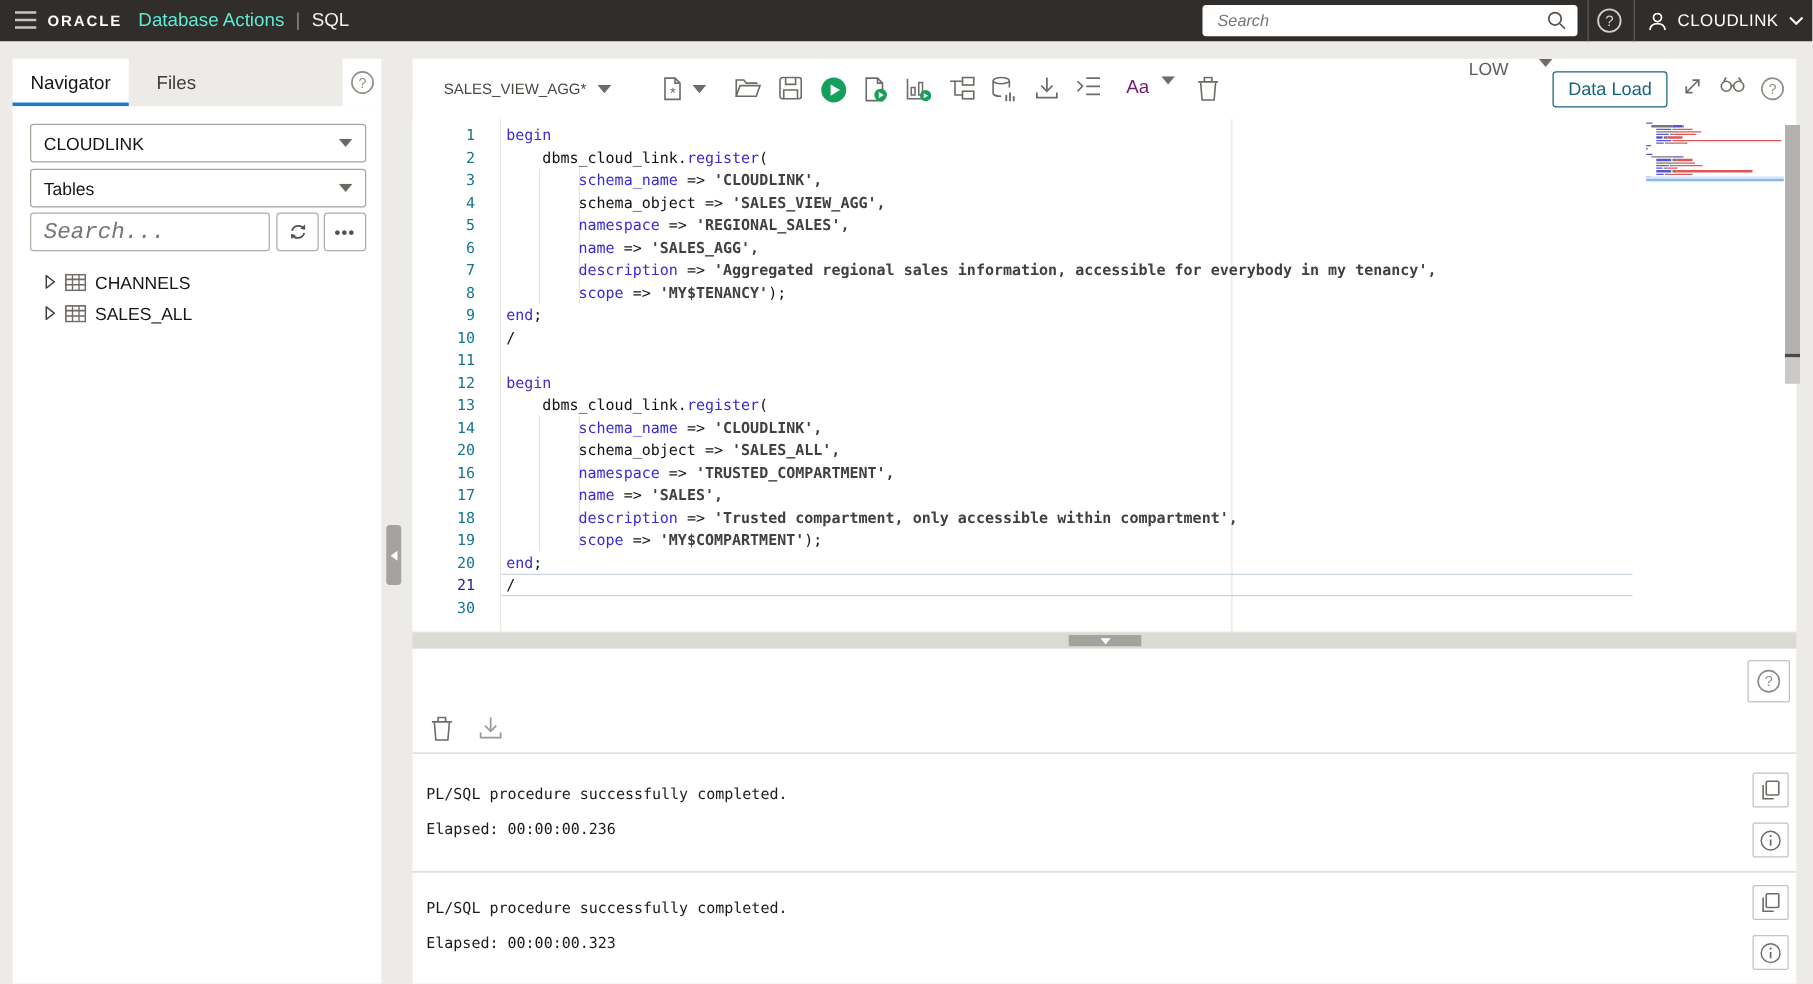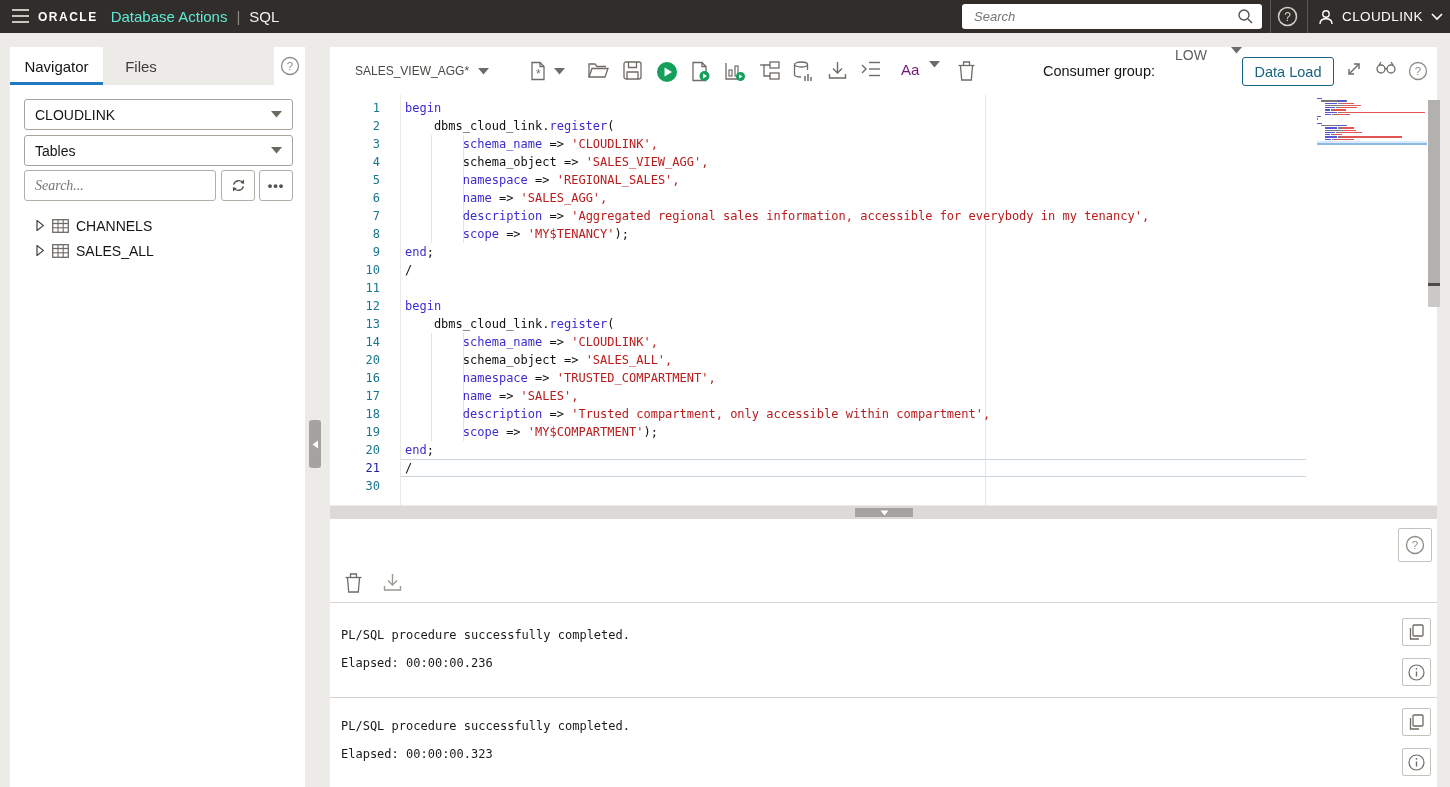--- a/index.html
+++ b/index.html
@@ -29,21 +29,21 @@
   #tab-navigator { left:10px; width:93px; background:#fff; color:#161513; }
   #tab-navigator::after { content:""; position:absolute; left:0; bottom:0; width:100%; height:3px; background:#2079c2; }
   #tab-files { left:103px; width:76px; color:#3f3d3a; }
   #side-help { position:absolute; left:274px; top:47px; width:31px; height:38px; background:#fff; display:flex; align-items:center; justify-content:center; cursor:pointer; }
   #side-card { position:absolute; left:10px; top:85px; width:295px; height:702px; background:#fff; }
   .sel { position:absolute; left:14px; width:269px; height:31px; border:1px solid #aaa49d; border-radius:3px; background:#fff; display:flex; align-items:center; font-size:14px; color:#161513; padding:0 10px; cursor:pointer; }
   .sel .chev { margin-left:auto; }
   #schema-select { top:14px; }
   #type-select { top:50px; }
   #side-search { position:absolute; left:14px; top:85px; width:192px; height:31px; border:1px solid #b3ada6; border-radius:3px; }
-  #side-search input { width:100%; height:100%; border:none; outline:none; font-style:italic; font-size:14px; color:#7f1d1d; padding:0 10px; font-family:Liberation Serif, serif; background:transparent; }
+  #side-search input { width:100%; height:100%; border:none; outline:none; font-style:italic; font-size:18px; color:#7f1d1d; padding:0 10px; font-family:Liberation Mono, monospace; background:transparent; }
   .sq-btn { position:absolute; top:85px; height:31px; border:1px solid #b3ada6; border-radius:3px; background:#fff; display:flex; align-items:center; justify-content:center; cursor:pointer; }
   #refresh-btn { left:211px; width:34px; }
   #dots-btn { left:249px; width:34px; font-size:13px; color:#55524e; letter-spacing:1px; font-weight:700; }
   .tree-row { position:absolute; left:0; width:100%; height:25px; display:flex; align-items:center; cursor:pointer; }
   .tree-row .caret { margin-left:26px; }
   .tree-row .ticon { margin-left:8px; }
   .tree-row .tlabel { margin-left:7px; font-size:14px; color:#161513; }
   #tree-row-0 { top:128px; }
   #tree-row-1 { top:153px; }
 
@@ -58,21 +58,21 @@
 
   
   #editor { position:absolute; left:0; top:48px; width:1107px; height:410px; background:#fff; font-family:"DejaVu Sans Mono",monospace; font-size:12px; }
   #gutter { position:absolute; left:0; top:4px; width:70px; }
   #gutter .ln { height:18px; line-height:18px; text-align:right; padding-right:20px; color:#19768f; }
   #gutter .ln.cur { color:#23239e; }
   #gutter-border { position:absolute; left:70px; top:0; width:1px; height:410px; background:#ebe9e6; }
   #code { position:absolute; left:75px; top:4px; white-space:pre; }
   #code .cl { height:18px; line-height:18px; }
   .tok-k { color:#3c2bd1; }
-  .tok-s { color:#b91c1c; }
+  .tok-s { color:#404040;font-weight:bold; }
   .tok-p { color:#111; }
   #ruler { position:absolute; left:655px; top:0; width:1px; height:410px; background:#e9e7e4; }
   .iguide { position:absolute; width:1px; background:#e5e3e0; }
   #active-line { position:absolute; left:71px; top:364px; width:905px; height:18px; border-top:1px solid #ccd6df; border-bottom:1px solid #ccd6df; }
   #minimap { position:absolute; left:987px; top:3px; width:110px; }
   .mm-row { position:absolute; height:1.4px; }
   .mm-seg { position:absolute; height:1.4px; top:0; }
   #mm-highlight { position:absolute; left:987px; top:46px; width:110px; height:4px; background:#d8eafb; border-bottom:2px solid #8cbae5; }
   #ed-scroll { position:absolute; left:1098px; top:0; width:12px; height:410px; }
   #ed-scroll .thumb { position:absolute; left:0; top:5px; width:12px; height:183px; background:#b3b1ae; }
@@ -320,21 +320,20 @@
           <polygon points="0,0 11,0 5.5,6.5" fill="#6f6b66"></polygon>
         </svg>
     </div>
     <div class="tbtn" style="left:628px">
       <svg width="17" height="20" viewBox="0 0 17 20">
           <path d="M2.5 5l1.2 14h9.6L14.5 5" fill="none" stroke="#6f6b66" stroke-width="1.3"></path>
           <line x1="0.5" y1="4.5" x2="16.5" y2="4.5" stroke="#6f6b66" stroke-width="1.3"></line>
           <path d="M5.5 4.5V1h6v3.5" fill="none" stroke="#6f6b66" stroke-width="1.3"></path>
         </svg>
     </div>
-    <div style="position:absolute;left:713px;top:0;height:48px;display:flex;align-items:center;font-size:14.5px;color:#161513">Consumer group:</div>
     <div style="position:absolute;left:845px;top:0;height:48px;display:flex;align-items:flex-start;gap:24px;cursor:pointer">
       <span style="font-size:14px;color:#5f5c59">LOW</span>
       <svg width="11" height="7" viewBox="0 0 11 7">
           <polygon points="0,0 11,0 5.5,6.5" fill="#6f6b66"></polygon>
         </svg>
     </div>
     <button style="position:absolute;left:912px;top:10px;width:92px;height:29px;background:#fff;border:1.5px solid #19637e;border-radius:3px;color:#19637e;font-size:14.5px;font-family:'Liberation Sans',sans-serif;cursor:pointer">Data Load</button>
     <div class="tbtn" style="left:1016px">
       <svg width="16" height="16" viewBox="0 0 16 16">
           <line x1="3" y1="13" x2="13" y2="3" stroke="#6f6b66" stroke-width="1.4"></line>

